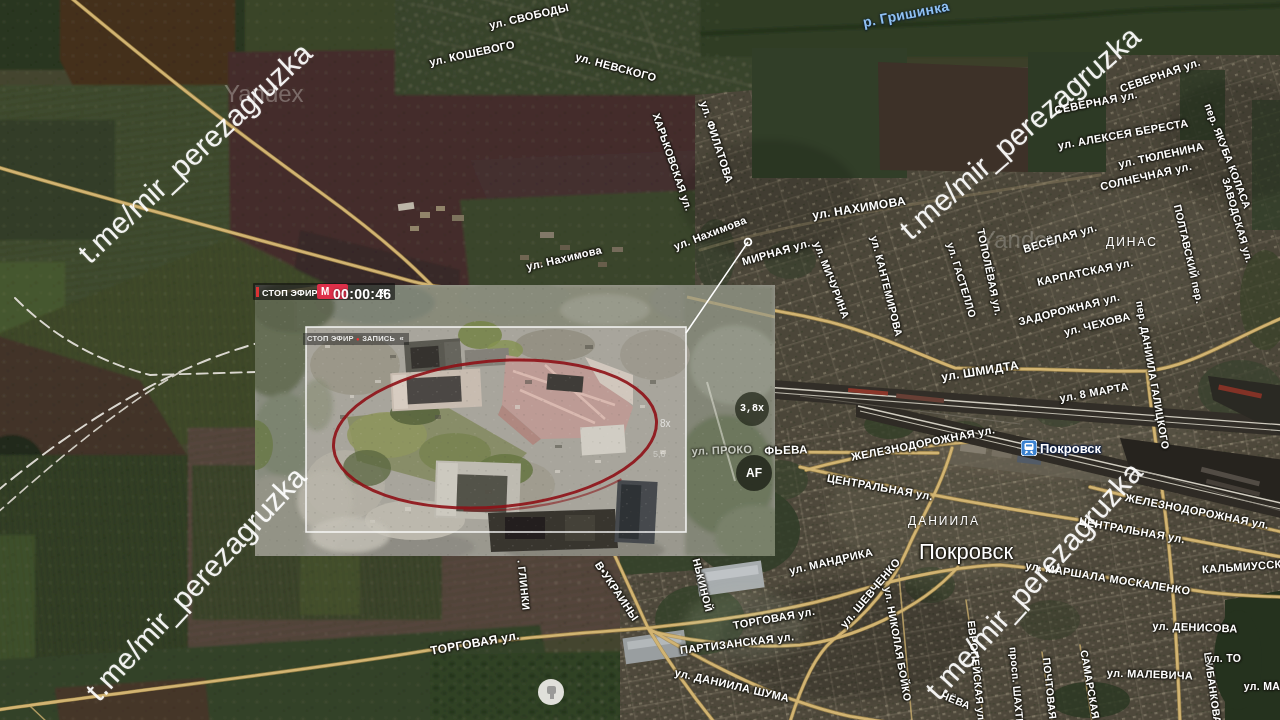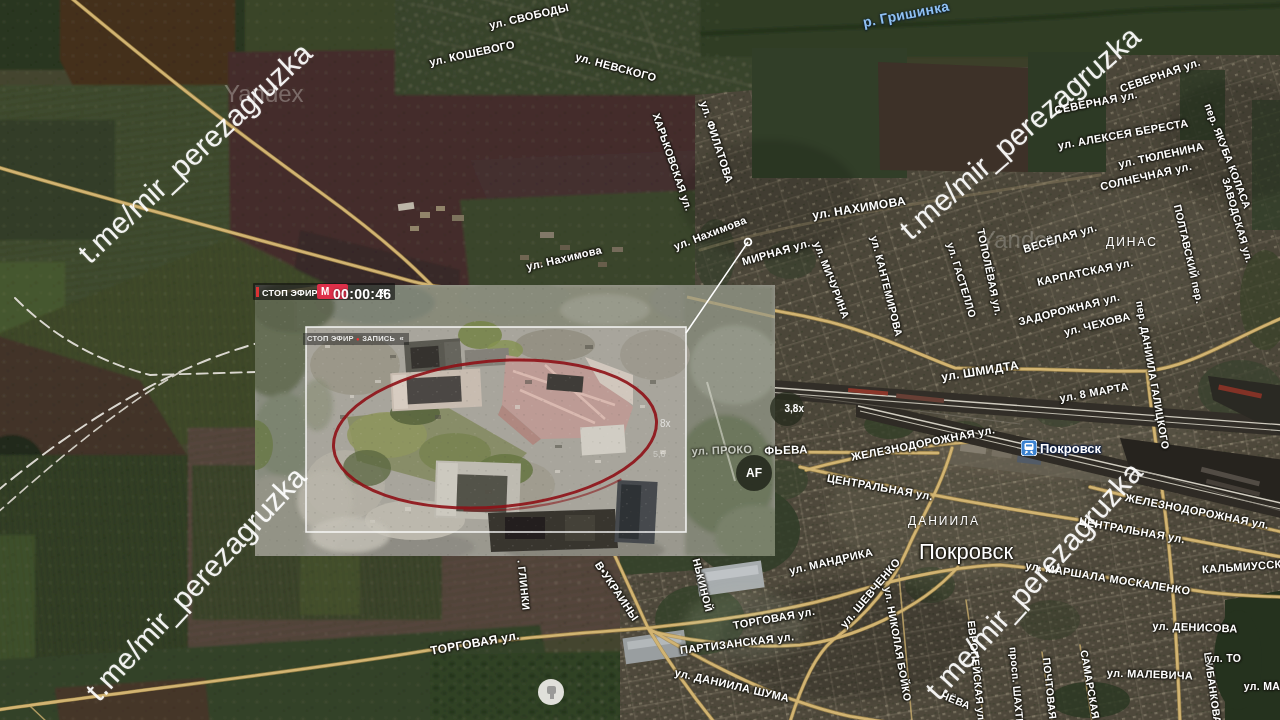--- a/index.html
+++ b/index.html
@@ -458,21 +458,21 @@
 
 <div class="lb" style="left:262px;top:287.5px;font-size:9px;letter-spacing:.2px;text-shadow:none;font-weight:700">СТОП ЭФИР</div>
 <div style="position:absolute;left:317px;top:284px;width:31px;height:15px;background:#dd2f49;border-radius:2px;color:#fff;font-weight:700;font-size:10px;line-height:15px;text-align:left;padding-left:4px;box-sizing:border-box;font-family:'Liberation Sans',sans-serif">М</div>
 
 <div class="lb" style="left:333px;top:286px;font-size:14px;text-shadow:0 0 2px rgba(0,0,0,.6)">00:00:46</div>
 
 <div class="lb" style="left:380px;top:284px;font-size:12px;text-shadow:none">«</div>
 
 <div style="position:absolute;left:303px;top:333px;width:106px;height:12px;background:rgba(20,20,20,.45);color:rgba(255,255,255,.85);font-size:7.5px;font-weight:700;line-height:12px;padding-left:4px;box-sizing:border-box;font-family:'Liberation Sans',sans-serif;letter-spacing:.2px">СТОП ЭФИР <span style="color:#e33;font-size:6px">●</span> ЗАПИСЬ &nbsp;«</div>
 
-<div style="position:absolute;left:770px;top:392px;width:34px;height:34px;border-radius:50%;background:rgba(38,44,30,.78);color:#fff;font-weight:700;font-size:10px;line-height:34px;text-align:right;font-family:Liberation Sans, sans-serif">3,8х</div>
+<div style="position:absolute;left:735px;top:392px;width:34px;height:34px;border-radius:50%;background:rgba(38,44,30,.78);color:#fff;font-weight:700;font-size:10px;line-height:34px;text-align:center;font-family:Liberation Mono, monospace">3,8х</div>
 
 <div style="position:absolute;left:736px;top:455px;width:36px;height:36px;border-radius:50%;background:rgba(30,34,24,.82);color:#fff;font-weight:700;font-size:12px;line-height:36px;text-align:center;font-family:'Liberation Sans',sans-serif">АF</div>
 
 <div class="lb" style="left:529px;top:16px;font-size:11px;transform:translate(-50%,-50%) rotate(-13deg)">ул. СВОБОДЫ</div>
 
 <div class="lb" style="left:472px;top:53px;font-size:11px;transform:translate(-50%,-50%) rotate(-12deg)">ул. КОШЕВОГО</div>
 
 <div class="lb" style="left:616px;top:67px;font-size:11px;transform:translate(-50%,-50%) rotate(15deg)">ул. НЕВСКОГО</div>
 
 <div class="lb" style="left:906px;top:14px;font-size:14px;color:#8fc0f2;text-shadow:0 1px 2px rgba(8,25,50,.9),0 0 3px rgba(8,25,50,.85);transform:translate(-50%,-50%) rotate(-11deg)">р. Гришинка</div>

